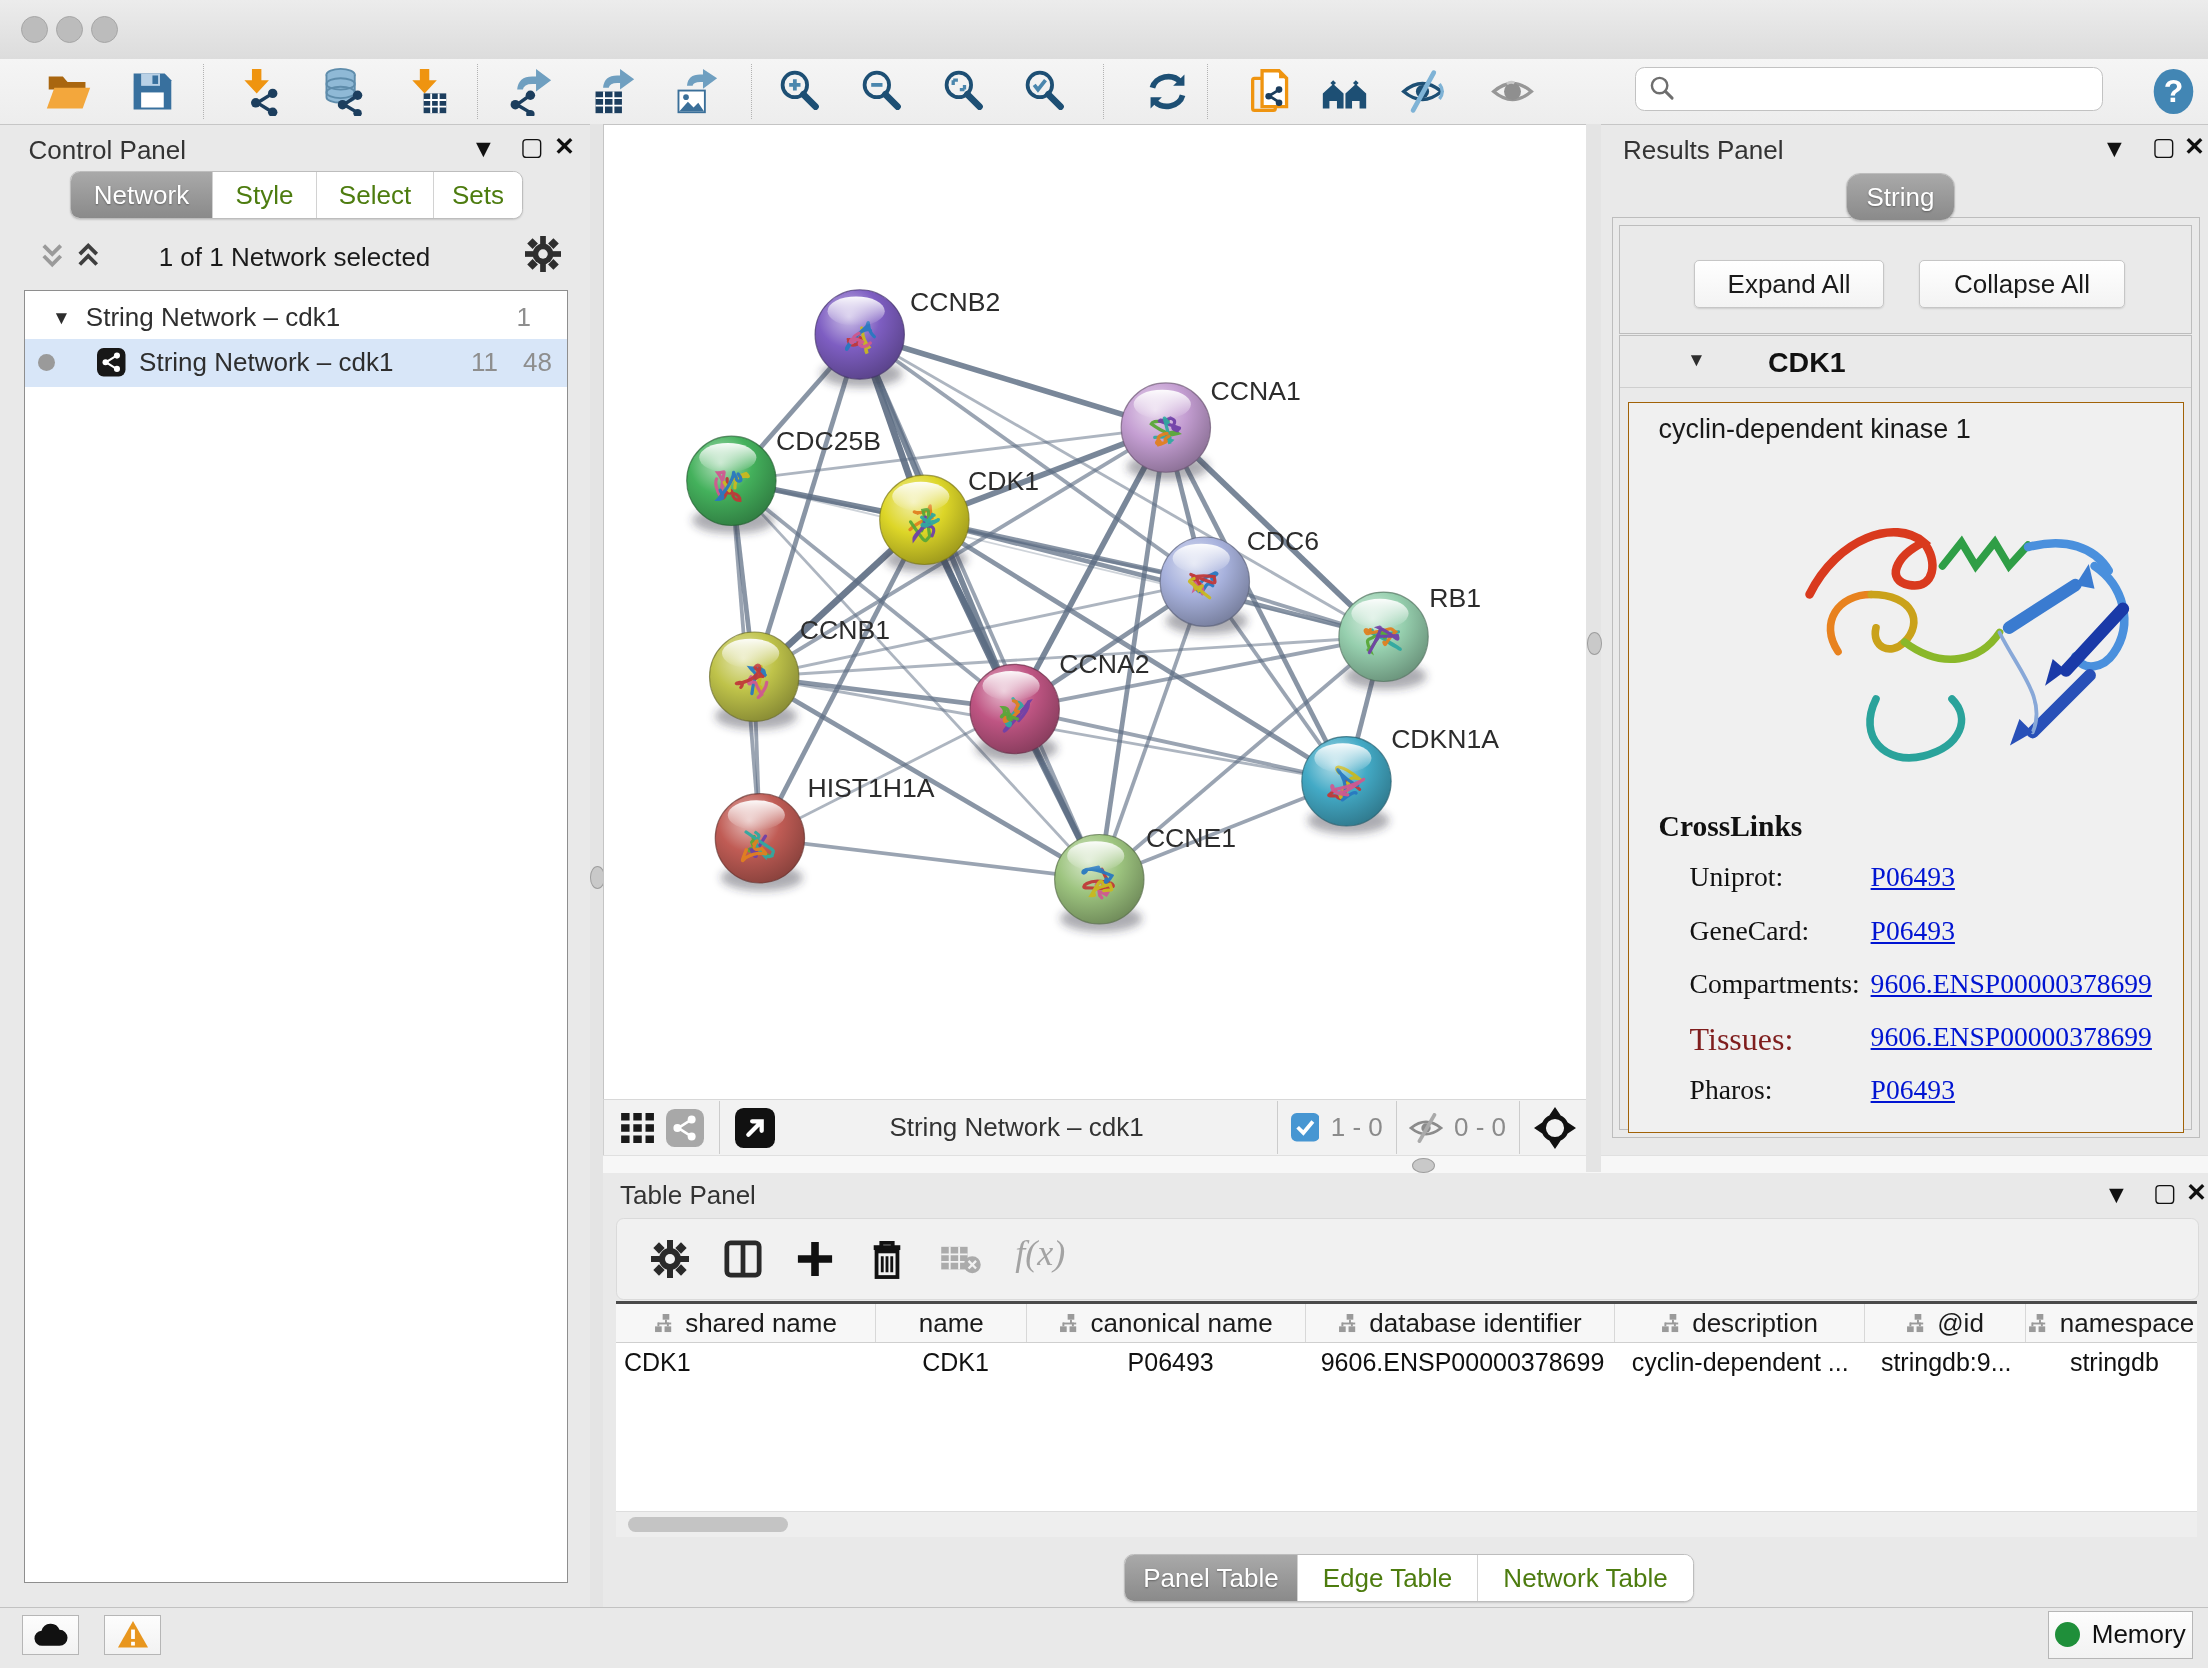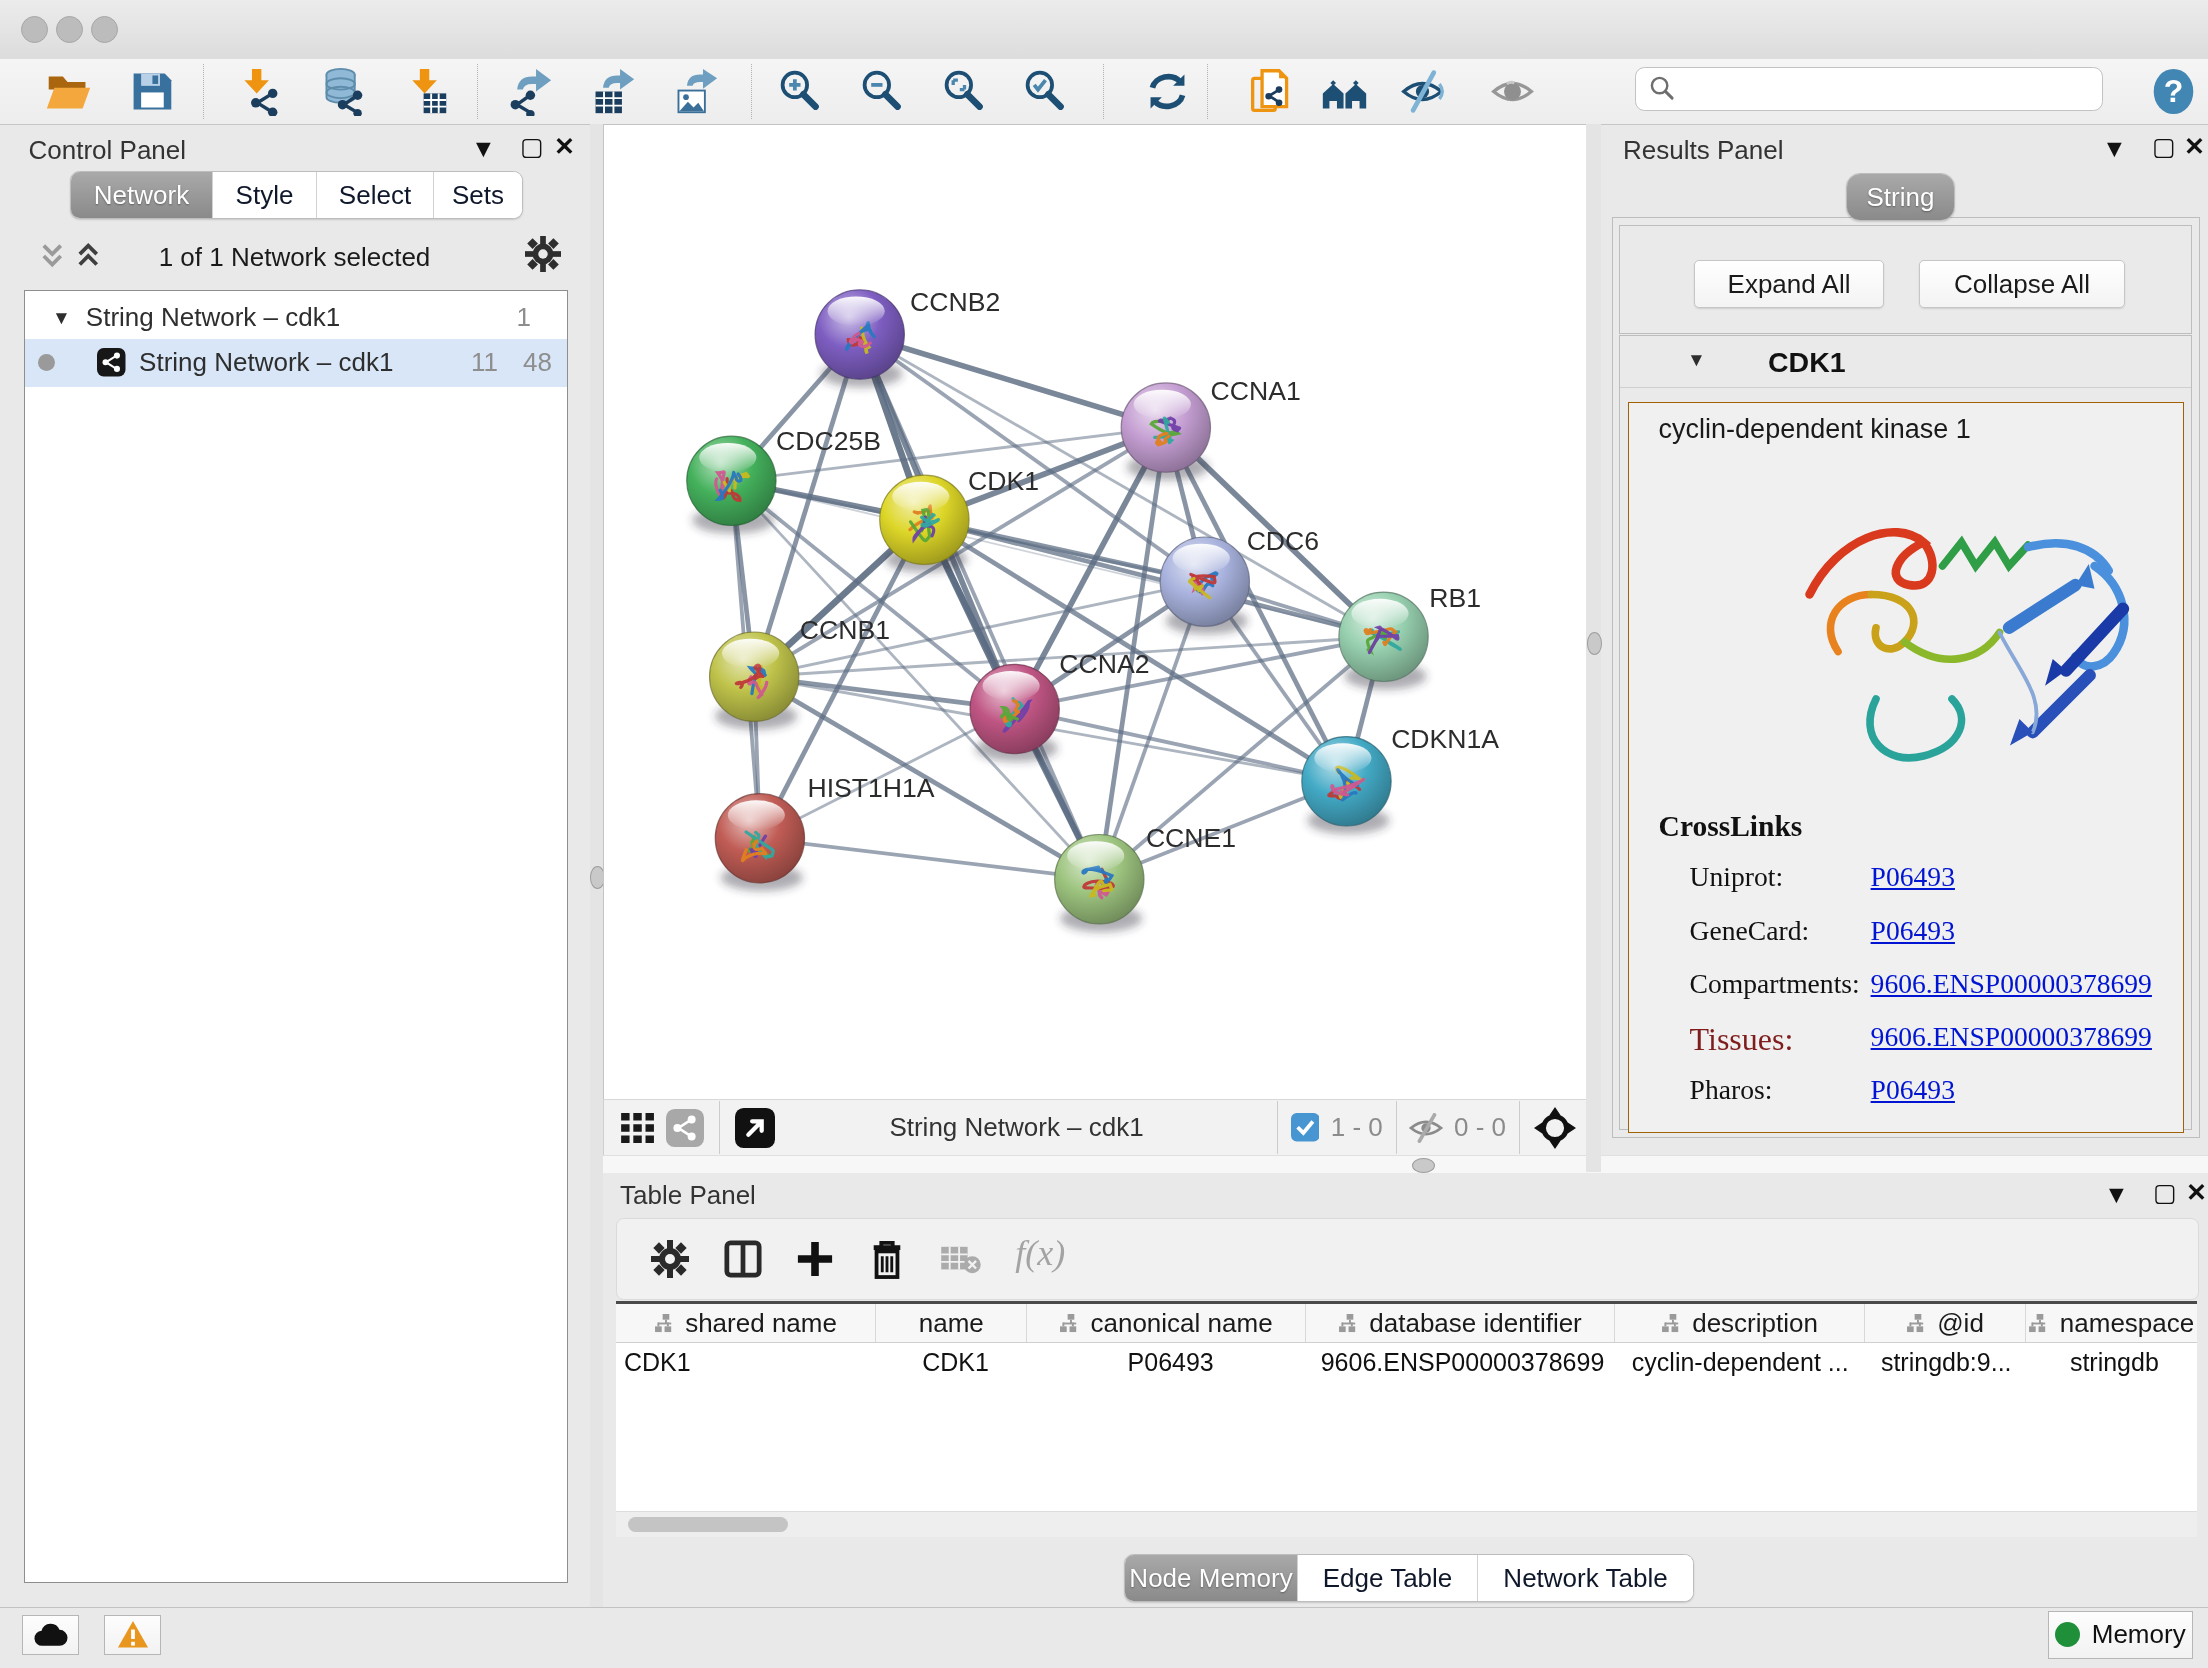--- a/index.html
+++ b/index.html
@@ -16,21 +16,21 @@
            border-bottom:1px solid #c6c6c6;}
   .tbtn{top:7.6px;width:49px;height:49px;display:flex;align-items:center;justify-content:center;cursor:pointer;}
   .tsep{top:4.8px;width:0;height:55px;border-left:1.9px dotted #b2b2b2;}
   .searchbox{display:flex;align-items:center;gap:9.5px;background:#fff;border:1.9px solid #c2c2c2;border-radius:9.5px;padding:0 13.3px;}
   .searchbox input{border:none;outline:none;font-size:25px;width:399px;background:transparent;}
   
   .paneltitle{font-size:26px;color:#333;}
   .pctl{font-size:25px;color:#111;cursor:pointer;}
   .tabset{display:flex;border:1px solid #bdbdbd;border-radius:9.5px;overflow:hidden;background:#fff;
           box-shadow:0 1px 1.9px rgba(0,0,0,.15);}
-  .tabset .tab{display:flex;align-items:center;justify-content:center;font-size:26px;color:#0f172a;
+  .tabset .tab{display:flex;align-items:center;justify-content:center;font-size:26px;color:#4d7c0f;
                border-right:1px solid #d2d2d2;background:#fff;cursor:pointer;}
   .tabset .tab:last-child{border-right:none;}
   .tabset .tab.active{background:linear-gradient(#a9a9a9,#8a8a8a);color:#fff;text-shadow:0 1px 1.9px rgba(0,0,0,.35);}
   .listbox{background:#fff;border:1px solid #8e8e8e;}
   .treerow{display:flex;align-items:center;font-size:26px;}
   .graynum{color:#8e8e8e;}
   .vsplit{background:#e4e4e4;}
   .splitdot{width:13.3px;height:21px;border-radius:50%;background:#c9c9c9;border:1px solid #9e9e9e;}
   .hdot{width:21px;height:13.3px;border-radius:50%;background:#c9c9c9;border:1px solid #9e9e9e;}
   
@@ -828,21 +828,21 @@
         <div class="tdcell" style="width:160px;text-align:center;">stringdb:9...</div>
         <div class="tdcell" style="width:171px;text-align:center;">stringdb</div>
       </div>
     </div>
 
     <div class="abs scrolltrack" style="left:13.3px;top:339px;width:1581px;height:25px;">
       <div class="scrollthumb" style="position:absolute;left:11.4px;top:4.8px;width:160px;height:15px;"></div>
     </div>
 
     <div class="abs tabset" style="left:521px;top:382px;height:46px;">
-      <div class="tab active" style="width:172px;">Node Memory</div>
+      <div class="tab active" style="width:172px;">Panel Table</div>
       <div class="tab" style="width:179px;">Edge Table</div>
       <div class="tab" style="width:215px;">Network Table</div>
     </div>
   </div>
 
   <div class="abs statusbar" style="left:0;top:1607px;width:2208px;height:61px;">
     <div class="sbtn abs" style="left:22px;top:6.7px;width:55px;height:38px;">
       <svg width="34" height="25" viewBox="0 0 36 26">
           <path d="M9 25a8 8 0 0 1-1-16 10 10 0 0 1 19-1 7 7 0 0 1 0 17z" fill="#111"></path>
         </svg>

